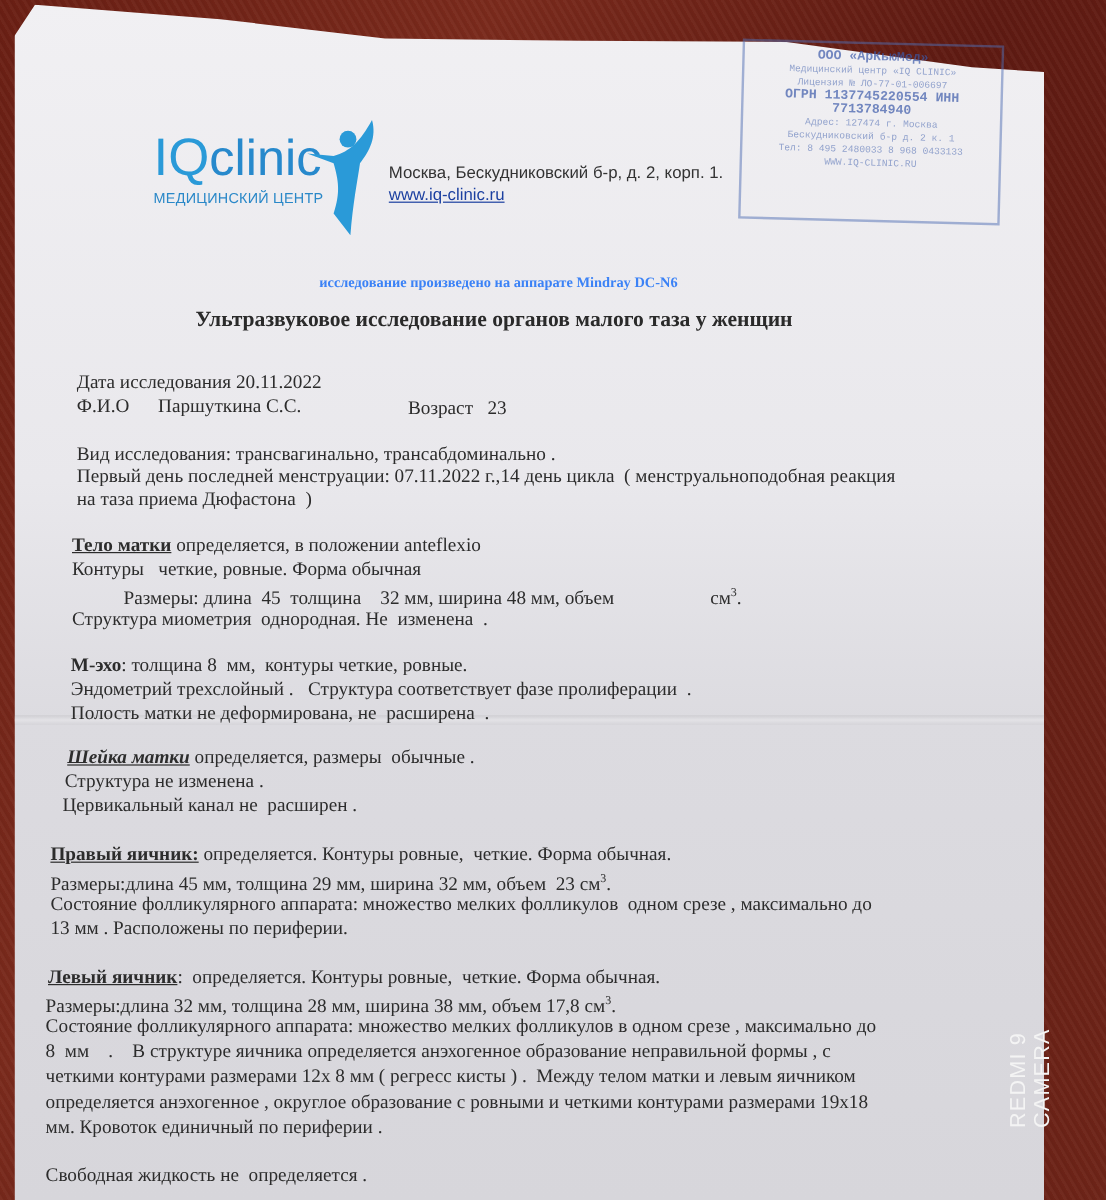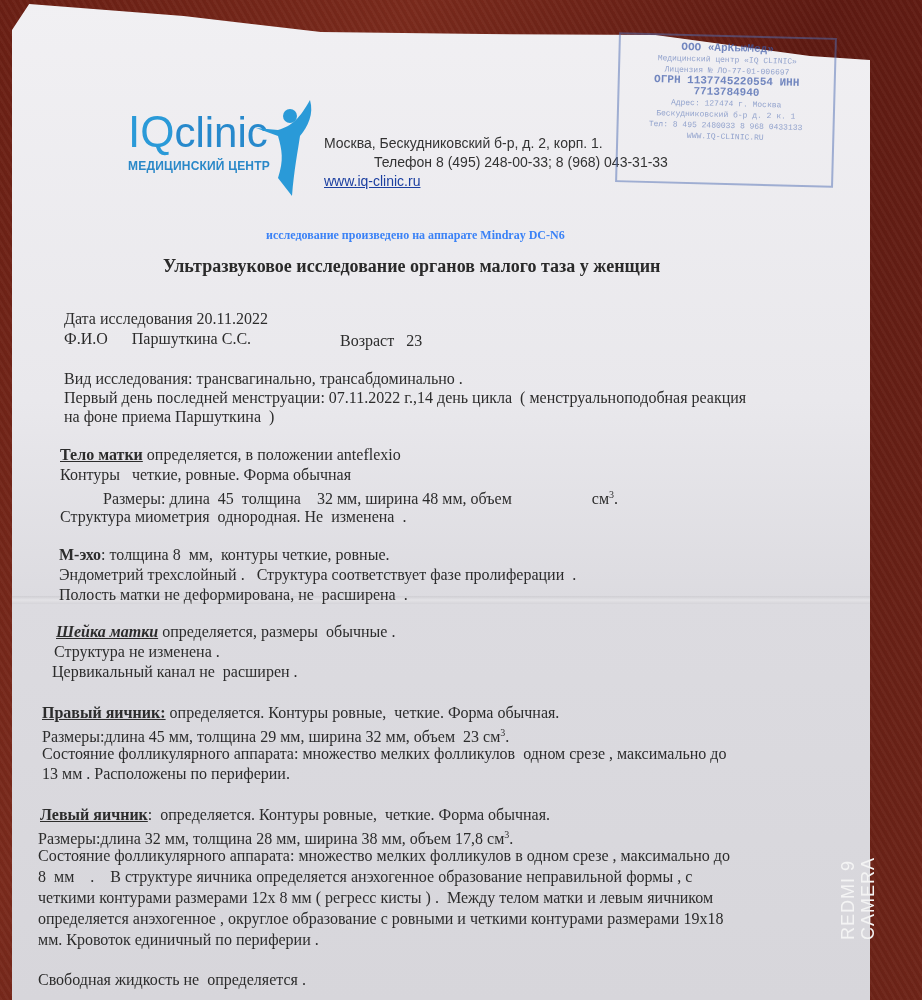--- a/index.html
+++ b/index.html
@@ -17,21 +17,21 @@
     background: linear-gradient(180deg, #f1f0f3 0%, #e9e8ec 40%, #dcdbe0 60%, #d7d6db 100%);
     clip-path: polygon(2% 0.4%, 20% 1.6%, 36% 3.2%, 55% 3.4%, 75% 3.5%, 93% 5.6%, 100% 6%, 100% 100%, 0% 100%, 0% 3%);
   }
   .fold {
     position: absolute; left: 12px; top: 596px; width: 858px; height: 8px;
     background: linear-gradient(180deg, rgba(0,0,0,0.06), rgba(255,255,255,0.2), rgba(0,0,0,0.03));
   }
   .logo { position: absolute; left: 128px; top: 110px; }
   .logo-text { font-family: "Liberation Sans", sans-serif; font-size: 44px; line-height: 44px; color: #2a9ad8; }
   .logo-text .clinic { color: #2789cc; font-size: 42px; }
-  .logo-sub { font-family: "Liberation Sans", sans-serif; font-weight: bold; font-size: 12px; color: #2a88c8; letter-spacing: 0.2px; margin-top: 4px; }
+  .logo-sub { font-family: "Liberation Sans", sans-serif; font-weight: normal; font-size: 12px; color: #2a88c8; letter-spacing: 0.2px; margin-top: 4px; }
   .logo-figure { position: absolute; left: 248px; top: 100px; width: 70px; height: 96px; }
   .header-info { position: absolute; left: 324px; top: 134px; font-family: "Liberation Sans", "DejaVu Sans", sans-serif; font-size: 14px; color: #333; line-height: 19px; }
   .header-info .phone { padding-left: 50px; }
   .header-info .url { color: #1b3fa0; text-decoration: underline; }
   .stamp {
     position: absolute; left: 617px; top: 35px; width: 218px; height: 150px;
     border: 2px solid rgba(80,110,180,0.5); transform: rotate(1.5deg);
     font-family: "Liberation Mono", monospace; color: rgba(70,100,175,0.55);
     font-size: 8px; text-align: center; line-height: 11px; padding-top: 6px; box-sizing: border-box;
   }
@@ -58,21 +58,20 @@
   <div class="logo-text"><span>IQ</span><span class="clinic">clinic</span></div>
   <div class="logo-sub">МЕДИЦИНСКИЙ ЦЕНТР</div>
 </div>
 <svg class="logo-figure" viewBox="0 0 70 96">
   <circle cx="42" cy="16" r="7" fill="#2a9ad8"></circle>
   <path d="M62 0 C52 18 44 26 30 30 L8 28 L30 36 C34 50 36 60 30 78 L44 96 C46 70 50 50 52 36 C60 26 66 14 62 0 Z" fill="#2a9ad8"></path>
 </svg>
 
 <div class="header-info">
   <div>Москва, Бескудниковский б-р, д. 2, корп. 1.</div>
-  <div class="phone">Телефон 8 (495) 248-00-33; 8 (968) 043-31-33</div>
   <div class="url">www.iq-clinic.ru</div>
 </div>
 
 <div class="stamp">
   <div class="big">ООО «АрКьюМед»</div>
   <div>Медицинский центр «IQ CLINIC»</div>
   <div>Лицензия № ЛО-77-01-006697</div>
   <div class="big">ОГРН 1137745220554 ИНН 7713784940</div>
   <div>Адрес: 127474 г. Москва</div>
   <div>Бескудниковский б-р д. 2 к. 1</div>
@@ -82,21 +81,21 @@
 
 <div class="device">исследование произведено на аппарате Mindray DC-N6</div>
 <div class="title">Ультразвуковое исследование органов малого таза у женщин</div>
 
 <div class="block" style="left:64px; top:309px;"><span>Дата исследования</span> <span>20.11.2022</span></div>
 <div class="block" style="left:64px; top:329px;"><span>Ф.И.О</span>      <span>Паршуткина С.С.</span></div>
 <div class="block" style="left:340px; top:331px;"><span>Возраст</span>   <span>23</span></div>
 
 <div class="block" style="left:64px; top:369px;">Вид исследования: трансвагинально, трансабдоминально .</div>
 <div class="block" style="left:64px; top:388px;">Первый день последней менструации: 07.11.2022 г.,14 день цикла  ( менструальноподобная реакция</div>
-<div class="block" style="left:64px; top:407px;">на фоне приема Паршуткина  )</div>
+<div class="block" style="left:64px; top:407px;">на таза приема Дюфастона  )</div>
 
 <div class="block" style="left:60px; top:445px;"><span class="u">Тело матки</span><span> определяется, в положении anteflexio</span></div>
 <div class="block" style="left:60px; top:465px;">Контуры   четкие, ровные. Форма обычная</div>
 <div class="block" style="left:60px; top:485px;margin-left:43px;"><span>Размеры: длина  45  толщина    32 мм, ширина 48 мм, объем                    см</span><sup>3</sup><span>.</span></div>
 <div class="block" style="left:60px; top:507px;">Структура миометрия  однородная. Не  изменена  .</div>
 
 <div class="block" style="left:59px; top:545px;"><span class="b">М-эхо</span><span>: толщина 8  мм,  контуры четкие, ровные.</span></div>
 <div class="block" style="left:59px; top:565px;">Эндометрий трехслойный .   Структура соответствует фазе пролиферации  .</div>
 <div class="block" style="left:59px; top:585px;">Полость матки не деформирована, не  расширена  .</div>
 

